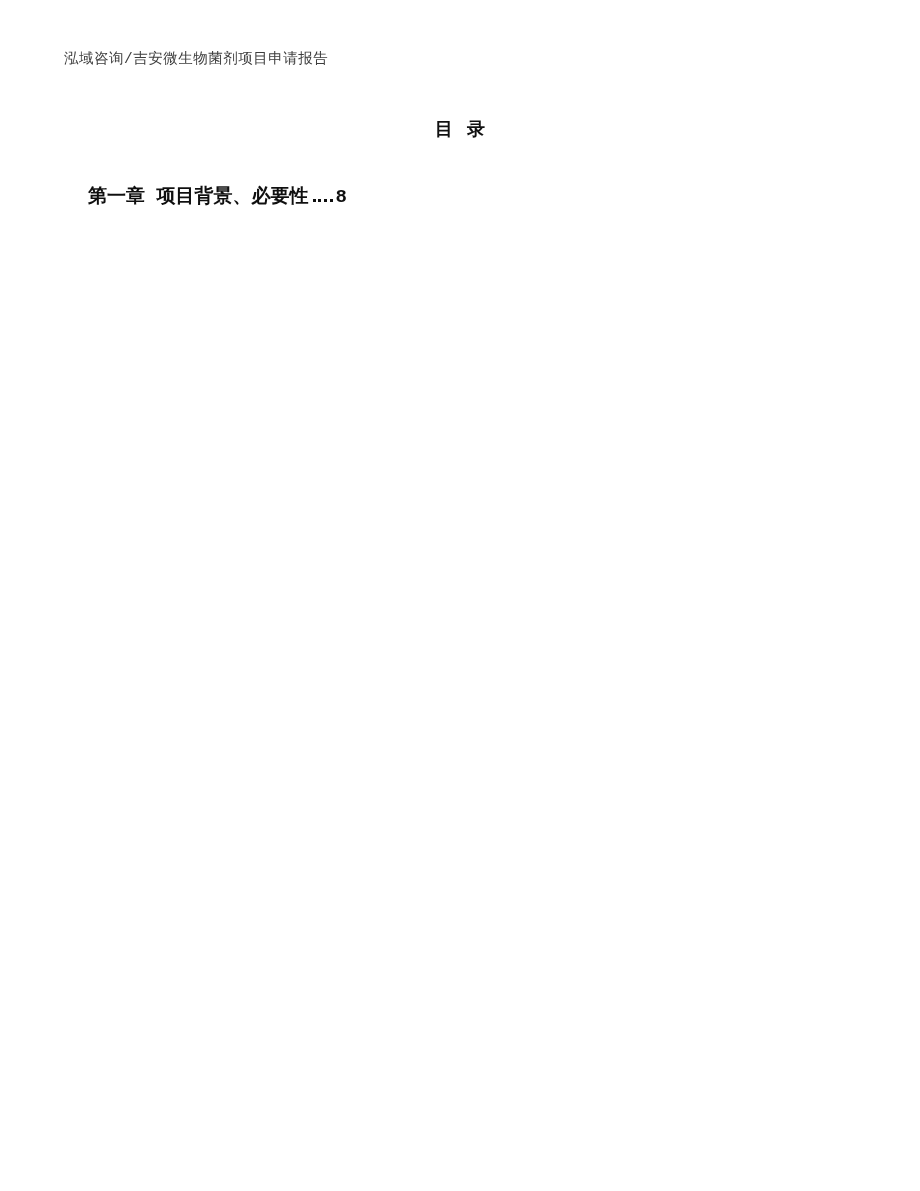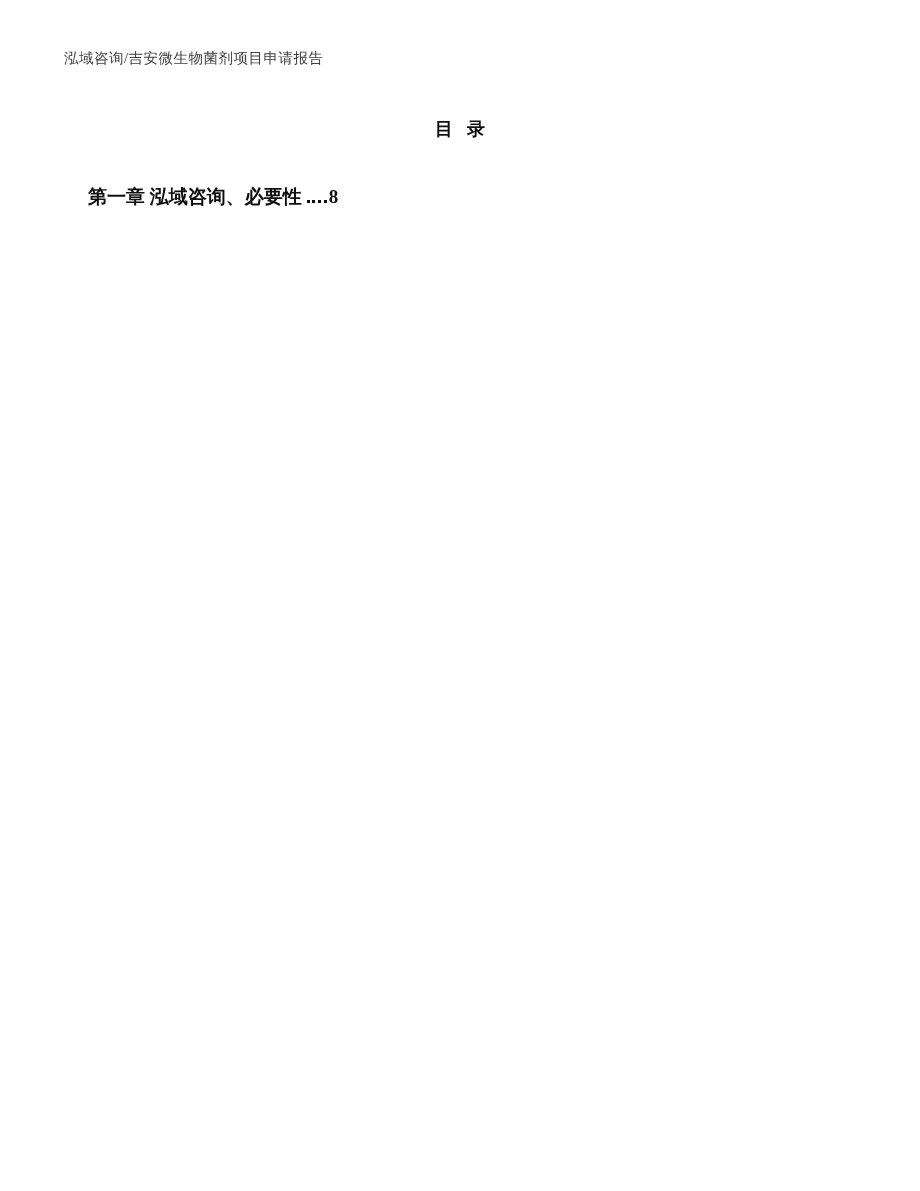--- a/index.html
+++ b/index.html
@@ -7,20 +7,21 @@
     width: 920px; height: 1191px;
     background: #ffffff;
     font-family: "Liberation Serif", "DejaVu Serif", serif;
     color: #1a1a1a;
     overflow: hidden;
   }
   .page {
     position: relative;
     width: 920px; height: 991px;
     background: #ffffff;
+    font-family: Liberation Mono, monospace;
   }
   .doc-header {
     position: absolute;
     left: 64px; top: 49px;
     font-size: 14.5px;
     color: #3d3d3d;
     letter-spacing: 0.5px;
     white-space: nowrap;
   }
   .doc-title {
@@ -71,19 +72,19 @@
 </head>
 <body>
 
 <div class="page">
   <div class="doc-header">泓域咨询/吉安微生物菌剂项目申请报告</div>
 
   <div class="doc-title">目录</div>
 
   <div class="toc">
   <div class="toc-row toc-chapter">
-    <span class="label">第一章 泓域咨询、必要性</span>
+    <span class="label">第一章 项目背景、必要性</span>
     <span class="leader"></span>
     <span class="page">8</span>
   </div>
 
 </div>
 </div>
 
 </body></html>

